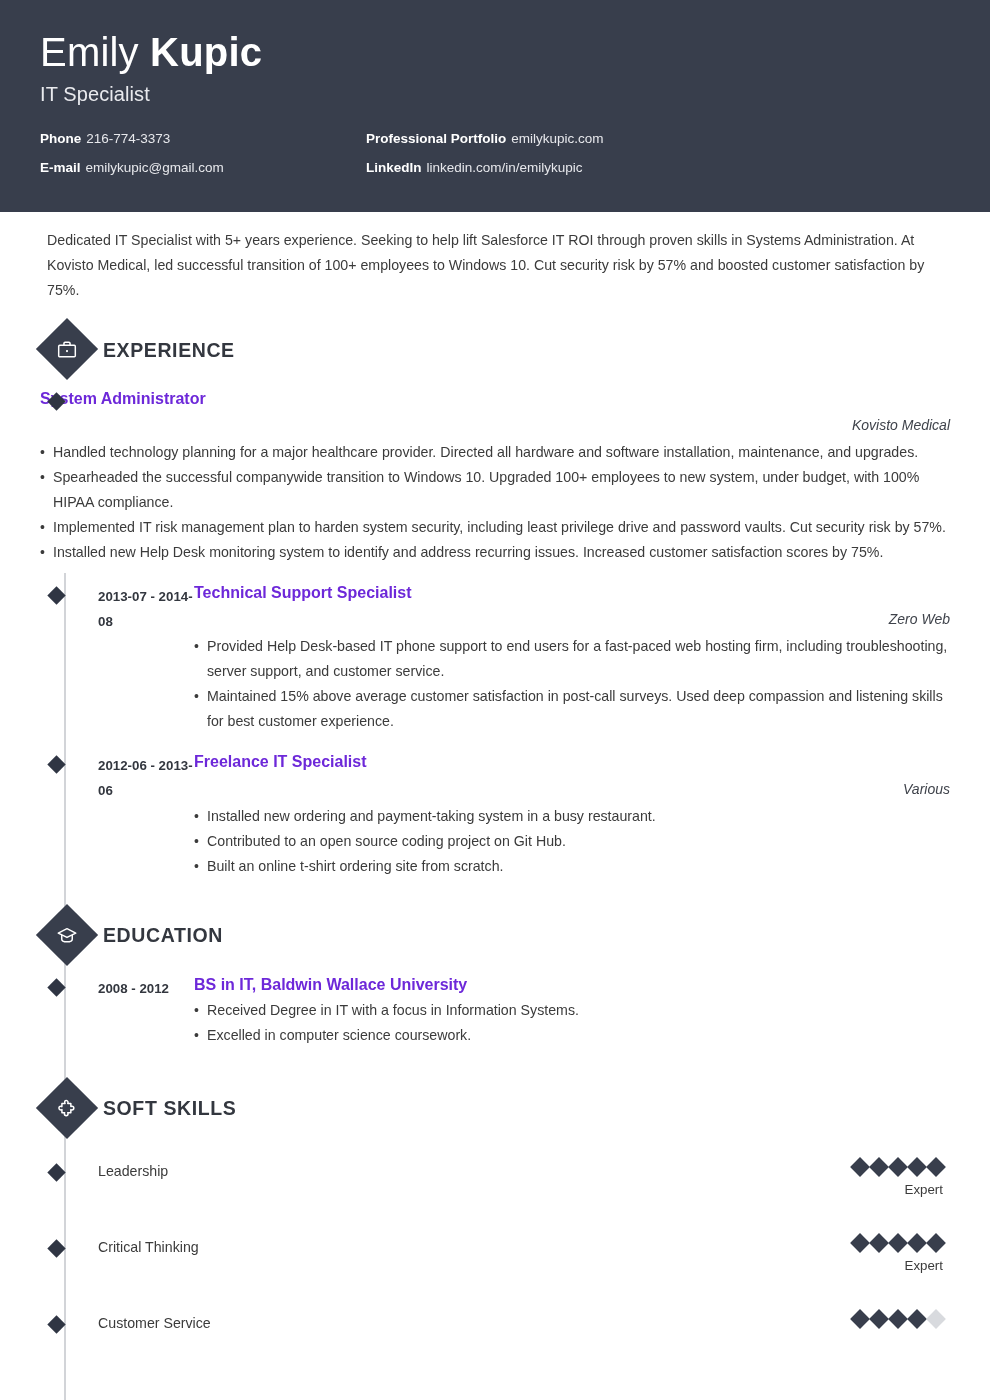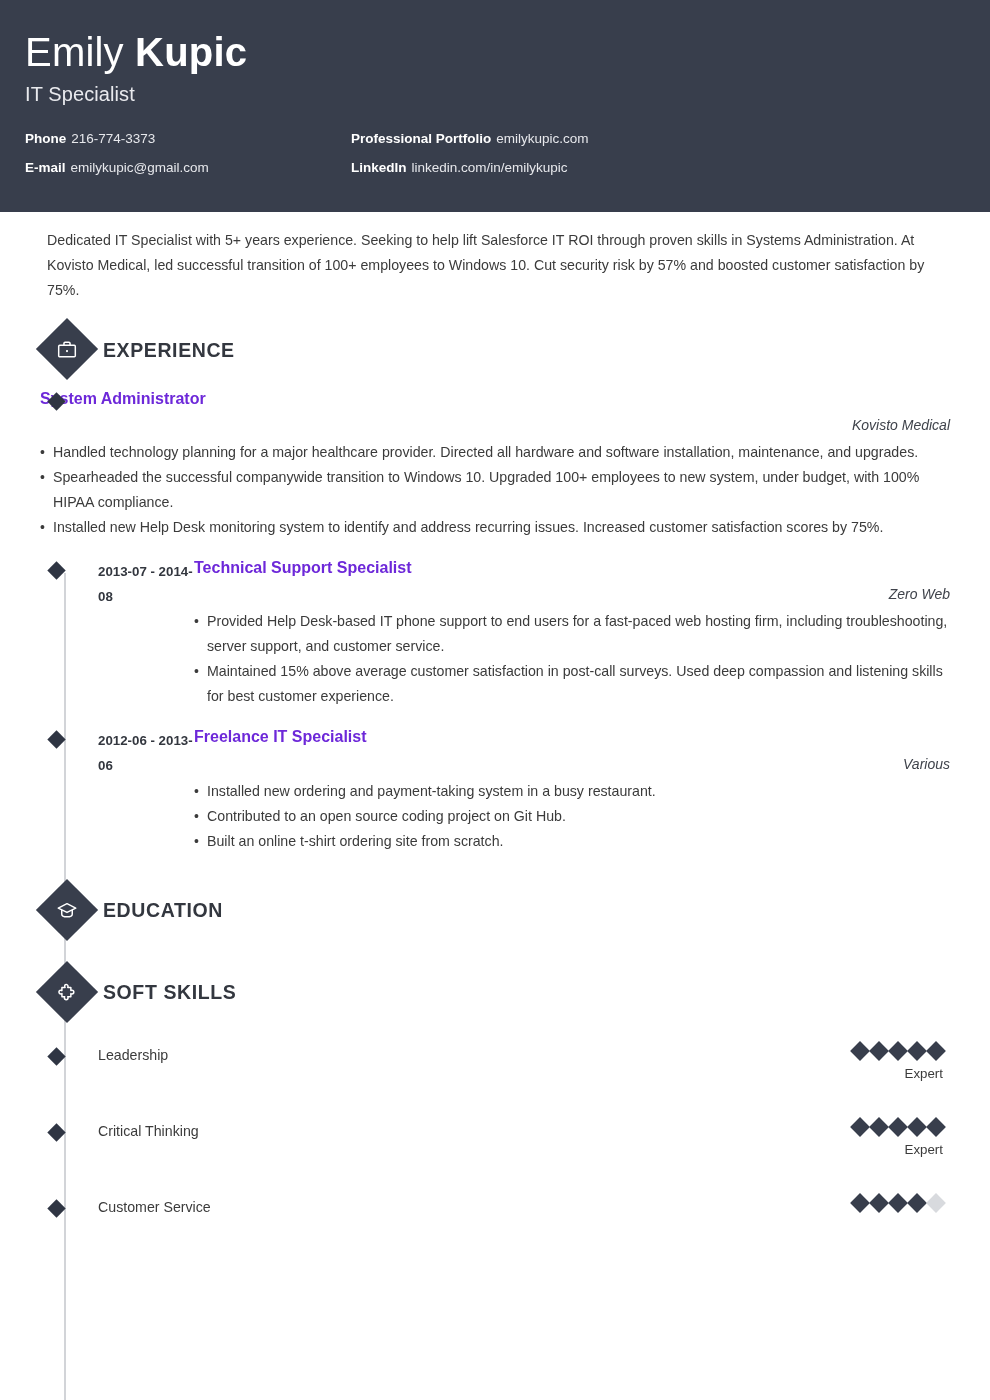--- a/index.html
+++ b/index.html
@@ -16,21 +16,21 @@
     width: 990px;
     height: 1400px;
     background: #ffffff;
     overflow: hidden;
   }
 
   
   .header {
     background: #383e4c;
     height: 212px;
-    padding: 30px 40px 0 25px;
+    padding: 30px 40px 0 40px;
     color: #ffffff;
     position: relative;
   }
   .name {
     font-size: 40px;
     line-height: 1.12;
     font-weight: 400;
     letter-spacing: 0.2px;
     color: #ffffff;
   }
@@ -265,20 +265,21 @@
     </div>
 
     <div class="entry">
       <span class="entry-bullet"></span>
       <div class="entry-main">
         <div class="entry-role">System Administrator</div>
         <div class="entry-org">Kovisto Medical</div>
         <ul class="bullets">
           <li>Handled technology planning for a major healthcare provider. Directed all hardware and software installation, maintenance, and upgrades.</li>
           <li>Spearheaded the successful companywide transition to Windows 10. Upgraded 100+ employees to new system, under budget, with 100% HIPAA compliance.</li>
+          <li>Implemented IT risk management plan to harden system security, including least privilege drive and password vaults. Cut security risk by 57%.</li>
           <li>Installed new Help Desk monitoring system to identify and address recurring issues. Increased customer satisfaction scores by 75%.</li>
         </ul>
       </div>
     </div>
 
     <div class="entry">
       <span class="entry-bullet"></span>
       <div class="entry-dates">2013-07 - 2014-08</div>
       <div class="entry-main">
         <div class="entry-role">Technical Support Specialist</div>
@@ -307,20 +308,31 @@
     <div class="section-head sec-gap-edu">
       <div class="diamond-icon">
         <svg viewBox="0 0 24 24" fill="none" stroke="#ffffff" stroke-width="1.7" stroke-linejoin="round">
           <path d="M12 4 L22 9 L12 14 L2 9 Z"></path>
           <path d="M6 11.2 V16 c0 1.8 3 3 6 3 s6 -1.2 6 -3 V11.2"></path>
         </svg>
       </div>
       <div class="section-title">EDUCATION</div>
     </div>
 
+    <div class="entry edu">
+      <span class="entry-bullet"></span>
+      <div class="entry-dates">2008 - 2012</div>
+      <div class="entry-main">
+        <div class="entry-role">BS in IT, Baldwin Wallace University</div>
+        <ul class="bullets">
+          <li>Received Degree in IT with a focus in Information Systems.</li>
+          <li>Excelled in computer science coursework.</li>
+        </ul>
+      </div>
+    </div>
 
     <div class="section-head sec-gap-skills">
       <div class="diamond-icon">
         <svg viewBox="0 0 24 24" fill="none" stroke="#ffffff" stroke-width="1.7" stroke-linejoin="round">
           <path d="M9.6 3.2a2.1 2.1 0 0 1 3.6 1.5c0 .5-.2.9-.4 1.3h3.6v3.6c.4-.3.8-.4 1.3-.4a2.1 2.1 0 0 1 0 4.2c-.5 0-.9-.1-1.3-.4v3.6h-3.6c.2.4.4.8.4 1.3a2.1 2.1 0 0 1-4.2 0c0-.5.1-.9.4-1.3H6.2v-3.6c-.4.3-.8.4-1.3.4a2.1 2.1 0 0 1 0-4.2c.5 0 .9.1 1.3.4V6h3.6c-.3-.4-.4-.8-.4-1.3 0-.6.1-1.1.2-1.5z"></path>
         </svg>
       </div>
       <div class="section-title">SOFT SKILLS</div>
     </div>
 

